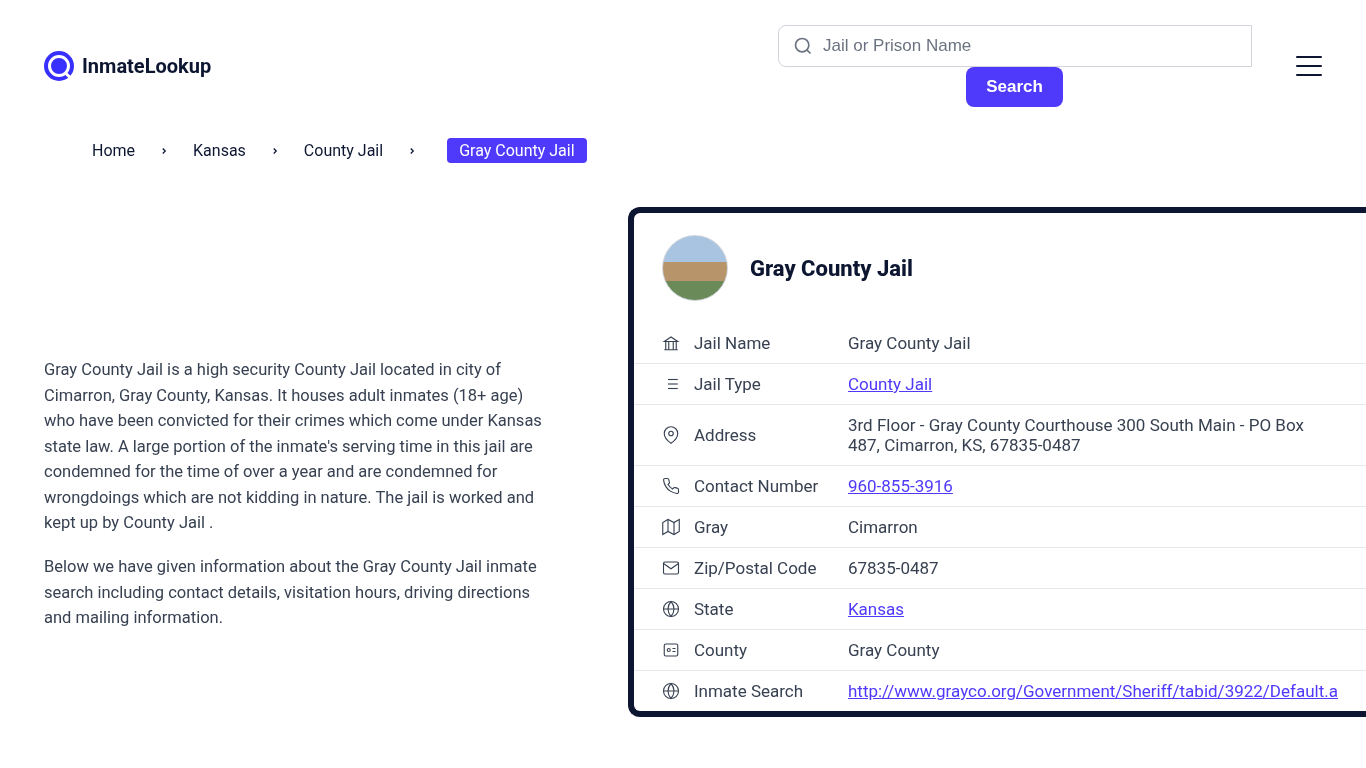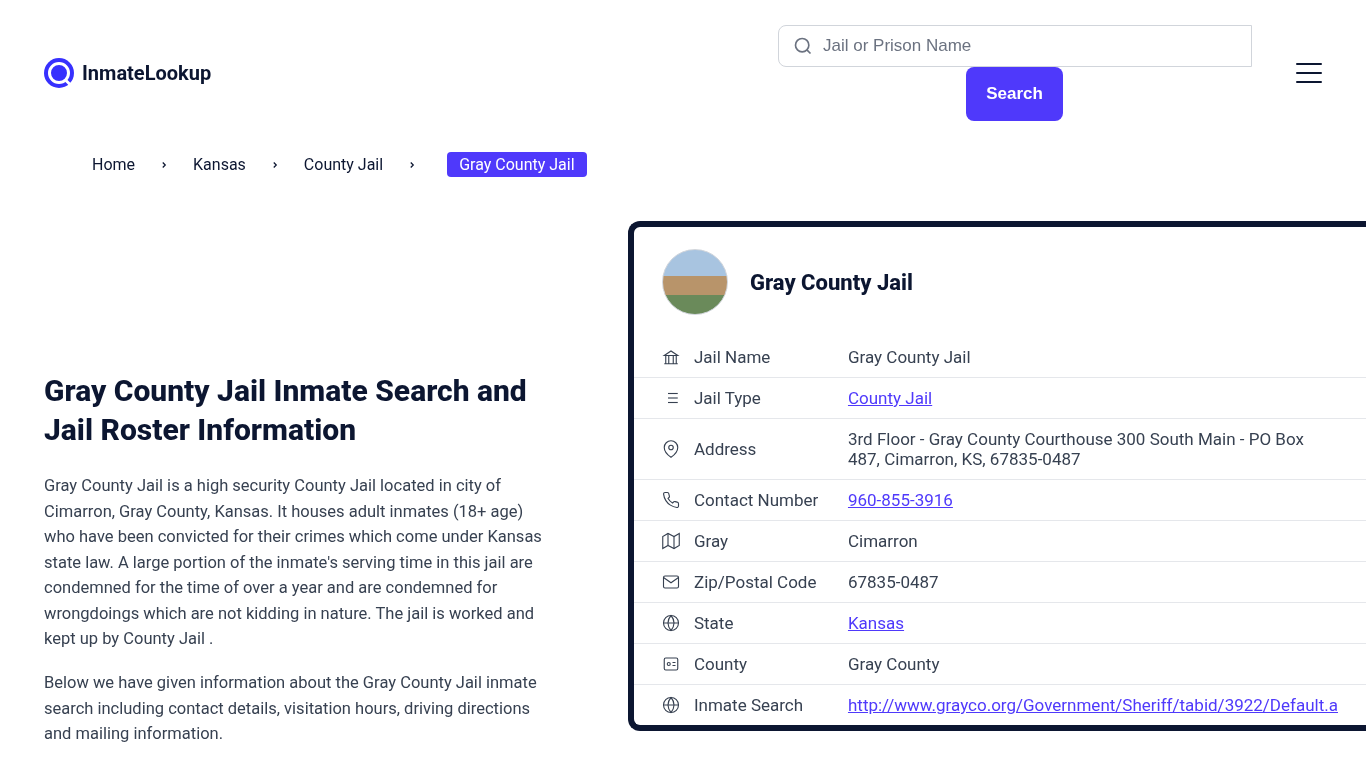--- a/index.html
+++ b/index.html
@@ -9,21 +9,21 @@
     .logo-icon { width: 30px; height: 30px; background: #3730fe; border-radius: 50%; position: relative; display: flex; align-items: center; justify-content: center; }
     .logo-icon::before { content: ''; width: 16px; height: 16px; border: 3px solid #fff; border-radius: 50%; position: absolute; top: 4px; left: 4px; }
     .logo-icon::after { content: ''; width: 8px; height: 3px; background: #fff; position: absolute; bottom: 4px; right: 2px; transform: rotate(45deg); border-radius: 2px; }
     .logo-text { font-size: 20px; font-weight: 700; color: #0c1631; }
     .header-right { display: flex; align-items: center; gap: 44px; }
     .search-wrap { display: flex; align-items: center; flex-direction: column; }
     .search-box { display: flex; align-items: center; border: 1px solid #d1d5db; border-radius: 8px 0 0 8px; padding: 8px 14px; width: 474px; height: 42px; }
     .search-box svg { color: #6b7280; flex-shrink: 0; }
     .search-input { border: none; outline: none; font-size: 17px; margin-left: 10px; width: 100%; color: #6b7280; }
     .search-input::placeholder { color: #6b7280; }
-    .search-btn { background: #4f39fb; color: #fff; border: none; border-radius: 8px; padding: 0 20px; height: 54px; font-size: 17px; font-weight: 600; cursor: pointer; margin-left: -1px; }
+    .search-btn { background: #4f39fb; color: #fff; border: none; border-radius: 8px; padding: 0 20px; height: 40px; font-size: 17px; font-weight: 600; cursor: pointer; margin-left: -1px; }
     .hamburger { display: flex; flex-direction: column; gap: 7px; cursor: pointer; }
     .hamburger span { width: 26px; height: 2px; background: #0c1631; border-radius: 1px; }
     .breadcrumb { display: flex; align-items: center; gap: 24px; padding: 0 64px; margin-top: 6px; font-size: 16px; margin-left: 28px; }
     .breadcrumb a { color: #0c1631; text-decoration: none; }
     .breadcrumb .chevron { color: #0c1631; font-size: 14px; display: flex; }
     .breadcrumb .current { background: #4f39fb; color: #fff; padding: 3px 12px; border-radius: 4px; margin-left: 6px; }
     .main { display: flex; padding: 44px; gap: 56px; align-items: flex-start; }
     .left-col { flex: 1; max-width: 600px; padding-top: 150px; }
     .page-title { font-size: 30px; font-weight: 800; line-height: 1.3; color: #0c1631; margin-bottom: 24px; }
     .page-desc { font-size: 16.5px; line-height: 1.55; color: #374151; margin-bottom: 18px; }
@@ -85,21 +85,20 @@
   <span class="chevron">
       <svg width="10" height="10" viewBox="0 0 24 24" fill="none" stroke="currentColor" stroke-width="3">
         <polyline points="9 18 15 12 9 6"></polyline>
       </svg>
     </span>
   <span class="current">Gray County Jail</span>
 </div>
 
 <div class="main">
   <div class="left-col">
-    <h1 class="page-title">Gray County Jail Inmate Search and Jail Roster Information</h1>
     <p class="page-desc">Gray County Jail is a high security County Jail located in city of Cimarron, Gray County, Kansas. It houses adult inmates (18+ age) who have been convicted for their crimes which come under Kansas state law. A large portion of the inmate's serving time in this jail are condemned for the time of over a year and are condemned for wrongdoings which are not kidding in nature. The jail is worked and kept up by County Jail .</p>
     <p class="page-desc">Below we have given information about the Gray County Jail inmate search including contact details, visitation hours, driving directions and mailing information.</p>
   </div>
   <div class="right-col">
     <div class="info-card">
       <div class="card-header">
         <div class="card-avatar"></div>
         <div class="card-title">Gray County Jail</div>
       </div>
       <div class="info-rows">

